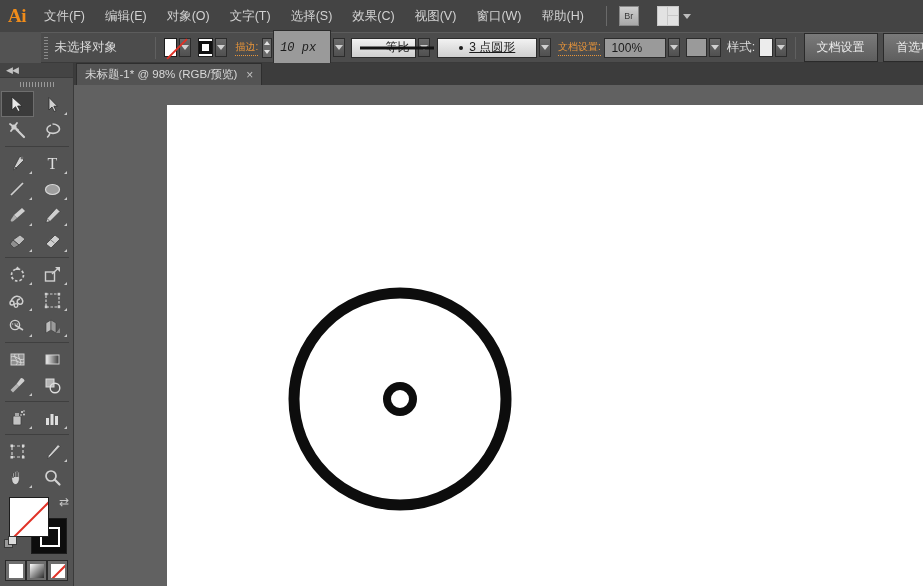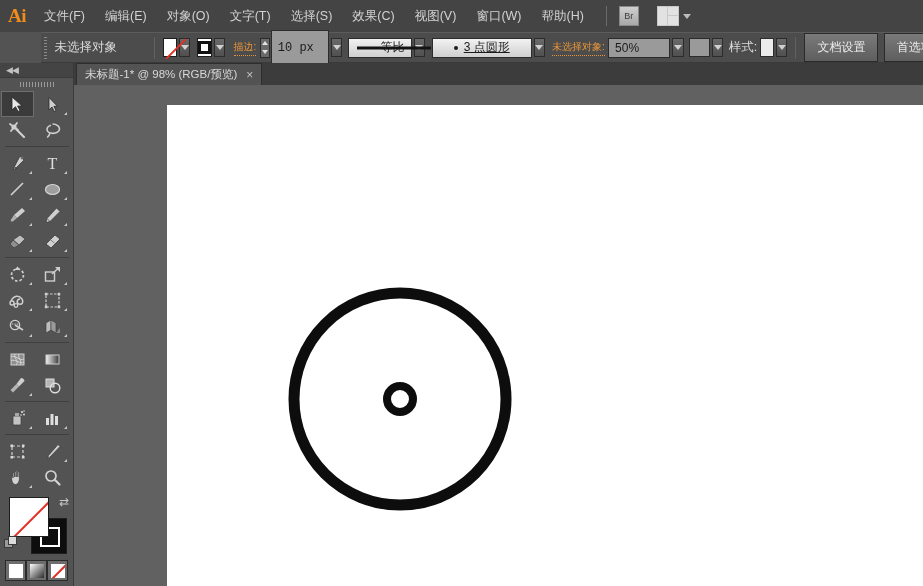--- a/index.html
+++ b/index.html
@@ -94,21 +94,21 @@
   .stepper {
     width: 13px; height: 20px; display:flex; flex-direction:column;
     border:1px solid #2c2c2c; background:#6a6a6a; margin-right:1px; cursor:pointer;
   }
   .stepper div { height:50%; display:flex;align-items:center;justify-content:center; }
   .st-up { width:0;height:0;border-left:3px solid transparent;border-right:3px solid transparent;border-bottom:4px solid #e2e2e2;}
   .st-dn { width:0;height:0;border-left:3px solid transparent;border-right:3px solid transparent;border-top:4px solid #e2e2e2;}
   .num-field {
     height: 36px; background:#9a9a9a; border:1px solid #2c2c2c;
     color:#1b1b1b; font-size:12px; font-family:"Liberation Mono", monospace;
-    display:flex; align-items:center; padding:4px 6px; min-width:58px; cursor:text;
+    display:flex; align-items:center; padding:4px 6px; min-width:58px; cursor:text;font-style:italic;
   }
   .pct-field {
     height: 20px; background:#9a9a9a; border:1px solid #2c2c2c;
     color:#1b1b1b; font-size:12px; display:flex; align-items:center;
     padding:0 6px; min-width:62px; cursor:text;
   }
   .combo {
     height: 20px; background: linear-gradient(#f2f2f2,#cfcfcf);
     border:1px solid #2c2c2c; display:flex; align-items:center;
     justify-content:flex-end; padding:0 6px; color:#1b1b1b; font-size:12px;
@@ -328,23 +328,23 @@
     <div class="brush-combo" style="width:94px;text-decoration:underline;">
       <span class="brush-dot"></span>
       <span>3 点圆形</span>
     </div>
     <div class="dd-btn">
       <div class="dd-caret"></div>
     </div>
 
     <div style="width:10px;"></div>
 
-    <div class="cb-label-orange">未选择对象:</div>
+    <div class="cb-label-orange">文档设置:</div>
     <div style="width:5px;"></div>
-    <div class="pct-field">50%</div>
+    <div class="pct-field">100%</div>
     <div class="dd-btn">
       <div class="dd-caret"></div>
     </div>
 
     <div style="width:8px;"></div>
 
     <div class="grey-swatch"></div>
     <div class="dd-btn">
       <div class="dd-caret"></div>
     </div>

